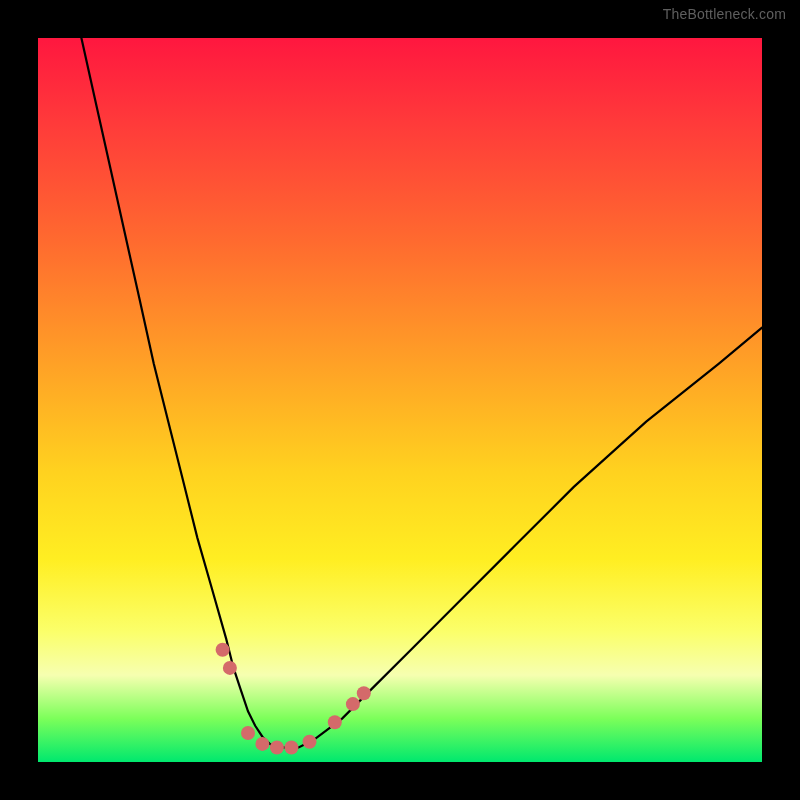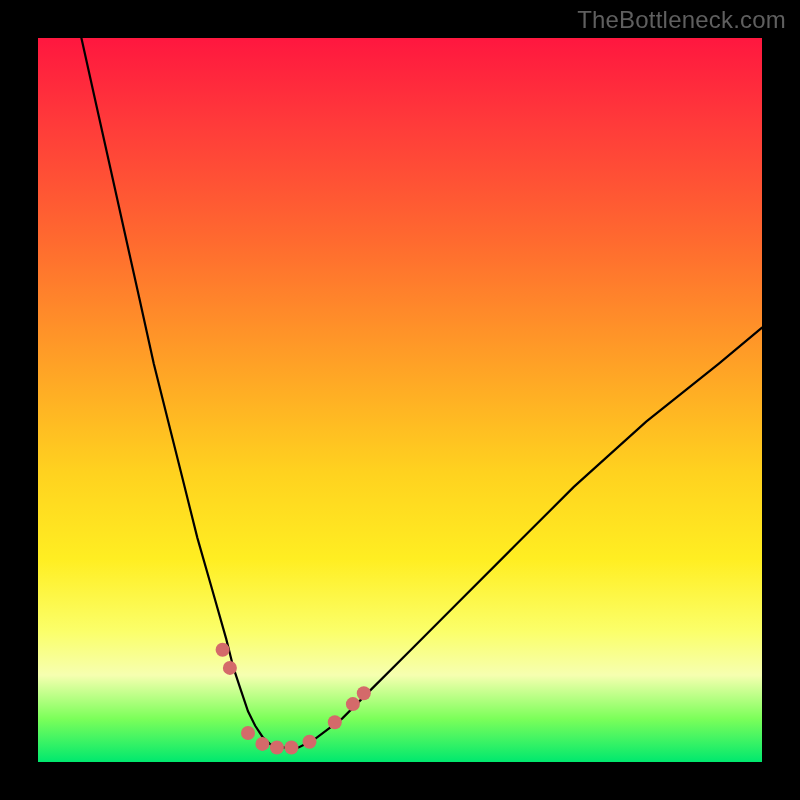--- a/index.html
+++ b/index.html
@@ -38,21 +38,21 @@
       #f6ffb0 88%,
       #7cff5a 94%,
       #00e86e 100%
     );
   }
   .watermark {
     position: absolute;
     top: 6px;
     right: 14px;
     color: #5f5f5f;
-    font-size: 24px;
+    font-size: 14px;
     letter-spacing: 0.2px;
     font-weight: 500;
   }
   svg.curve {
     position: absolute;
     left: 0;
     top: 0;
     width: 724px;
     height: 724px;
     overflow: visible;

